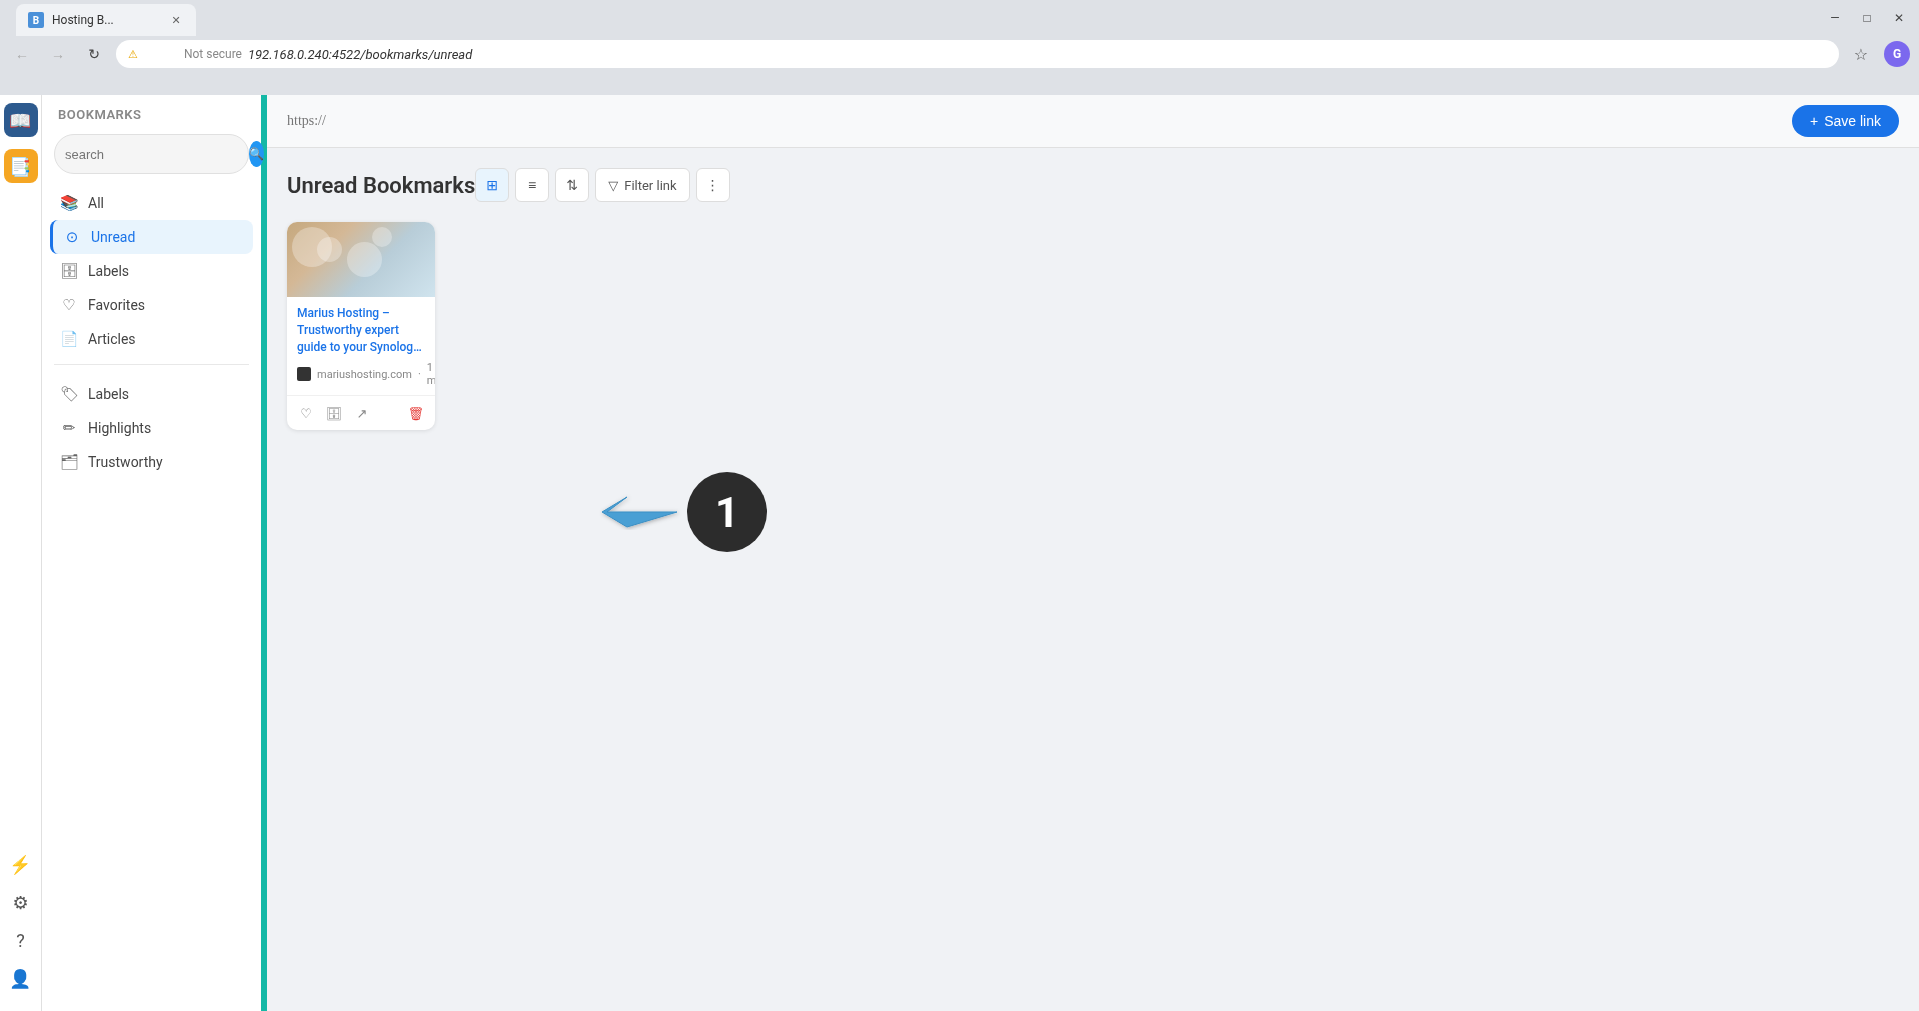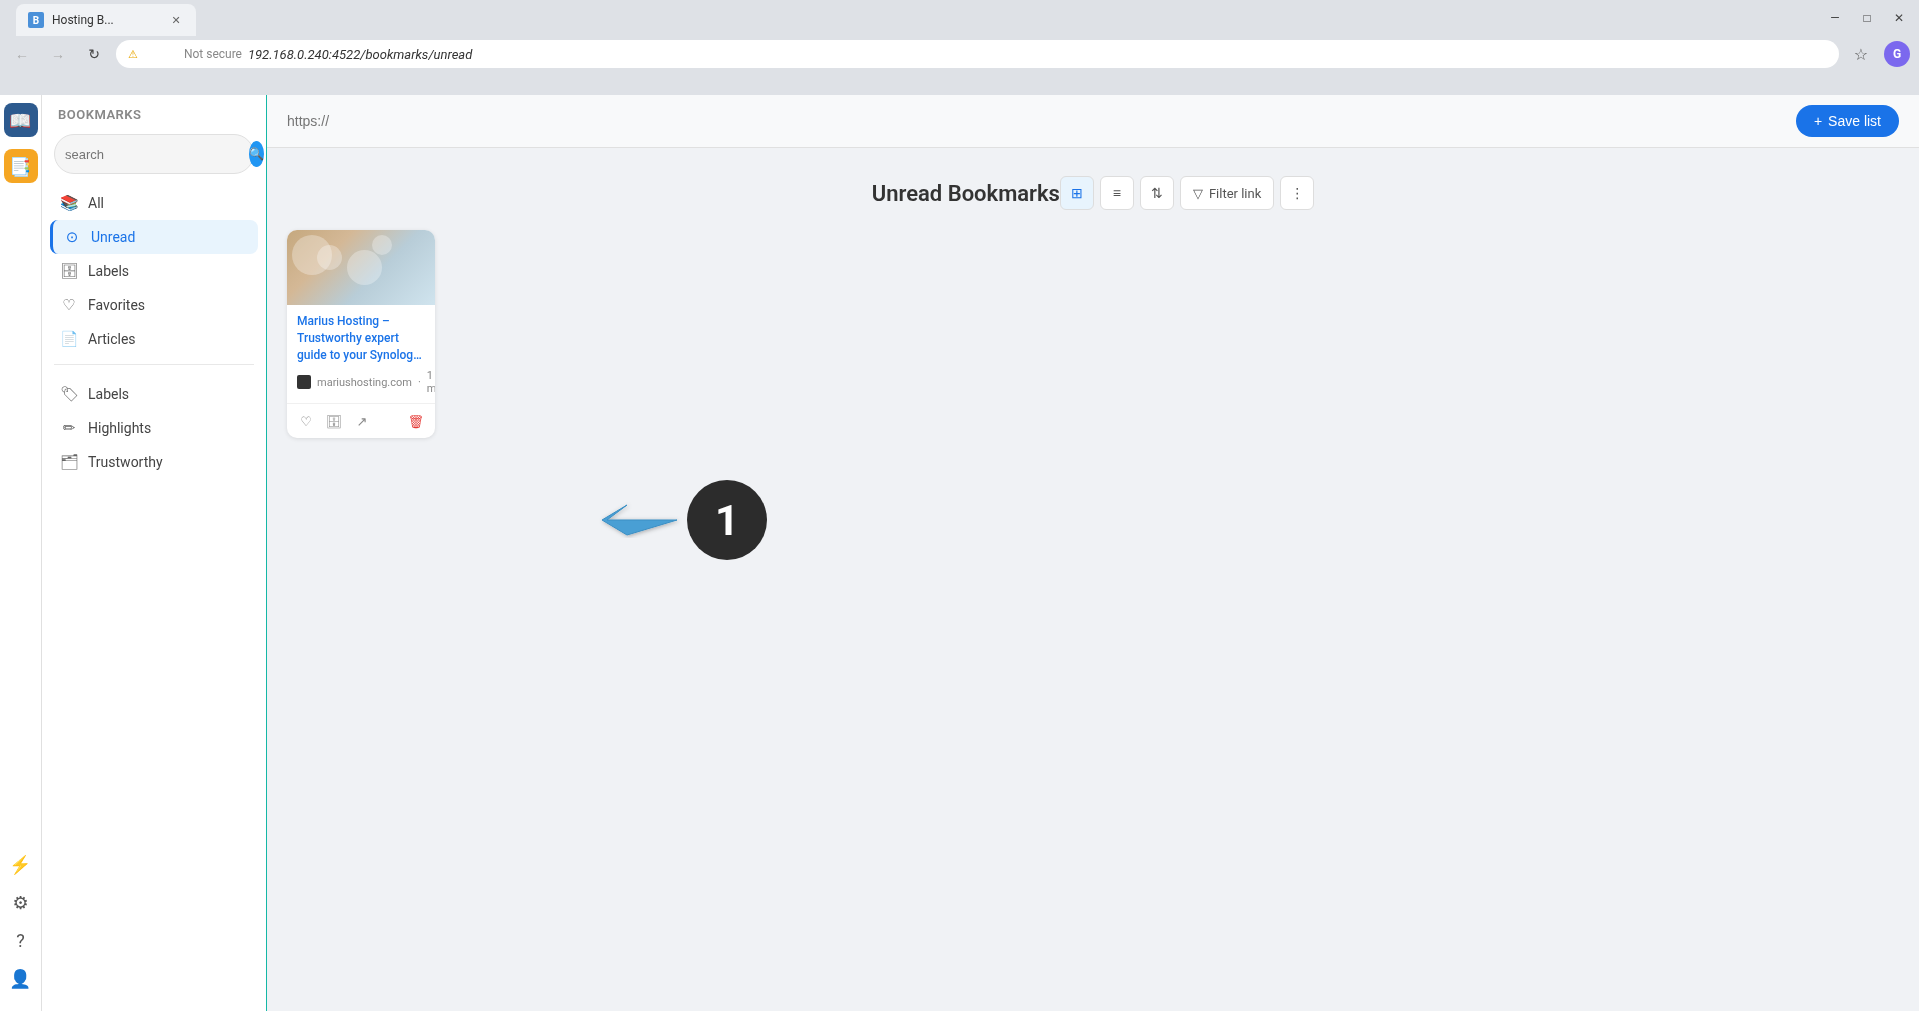--- a/index.html
+++ b/index.html
@@ -180,21 +180,21 @@
       flex-direction: column;
       align-items: center;
       gap: 4px;
       padding-bottom: 8px;
     }
 
     
     .sidebar {
       width: 225px;
       background: #fff;
-      border-right: 1px solid #14b8a6;
+      border-right: 6px solid #14b8a6;
       display: flex;
       flex-direction: column;
       padding: 12px 0;
     }
     .sidebar-header {
       font-size: 13px;
       font-weight: 600;
       color: #888;
       letter-spacing: 0.5px;
       padding: 0 16px 12px;
@@ -280,20 +280,21 @@
       align-items: center;
       gap: 10px;
     }
     .url-input {
       flex: 1;
       border: none;
       background: transparent;
       font-size: 14px;
       color: #aaa;
       outline: none;
+      font-family: Liberation Serif, serif;
     }
     .save-link-btn {
       background: #1a73e8;
       color: white;
       border: none;
       border-radius: 20px;
       padding: 8px 18px;
       font-size: 14px;
       cursor: pointer;
       display: flex;
@@ -302,23 +303,22 @@
       font-weight: 500;
     }
     .content-area {
       flex: 1;
       padding: 20px;
       overflow-y: auto;
     }
     .content-header {
       display: flex;
       align-items: center;
-      justify-content: center;
+      justify-content: flex-start;
       margin-bottom: 20px;
-      margin-top: 8px;
     }
     .page-title {
       font-size: 22px;
       font-weight: 600;
       color: #333;
     }
     .toolbar-actions {
       display: flex;
       align-items: center;
       gap: 6px;
@@ -566,21 +566,21 @@
       </div>
     </div>
   </div>
 
   <div class="main-content">
 
     <div class="save-link-bar">
       <input class="url-input" type="text" placeholder="https://" style="">
       <button class="save-link-btn">
         <span>+</span>
-        <span>Save list</span>
+        <span>Save link</span>
       </button>
     </div>
 
     <div class="content-area">
       <div class="content-header">
         <h1 class="page-title">Unread Bookmarks</h1>
         <div class="toolbar-actions">
           <div class="toolbar-btn active">⊞</div>
           <div class="toolbar-btn">≡</div>
           <div class="toolbar-btn">⇅</div>

